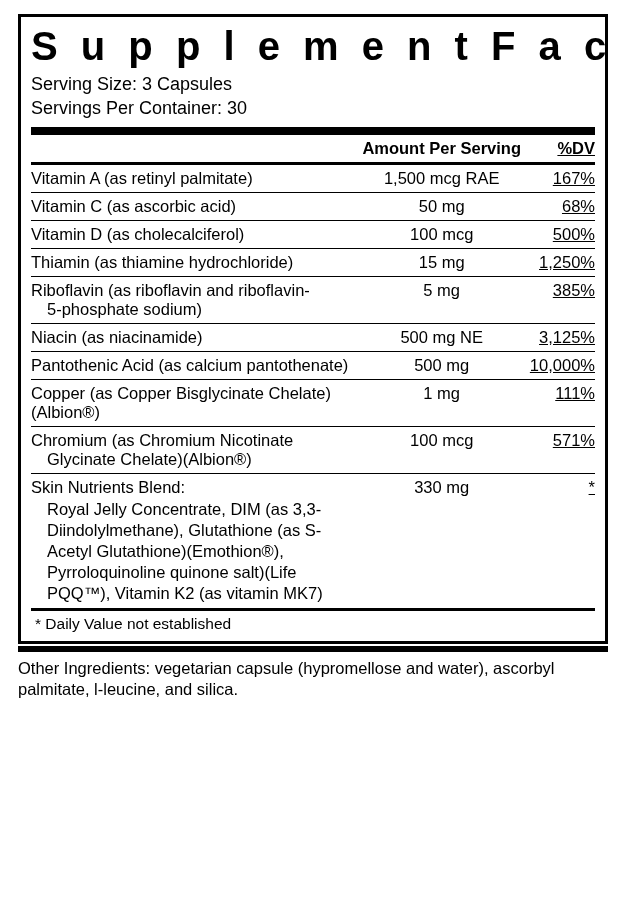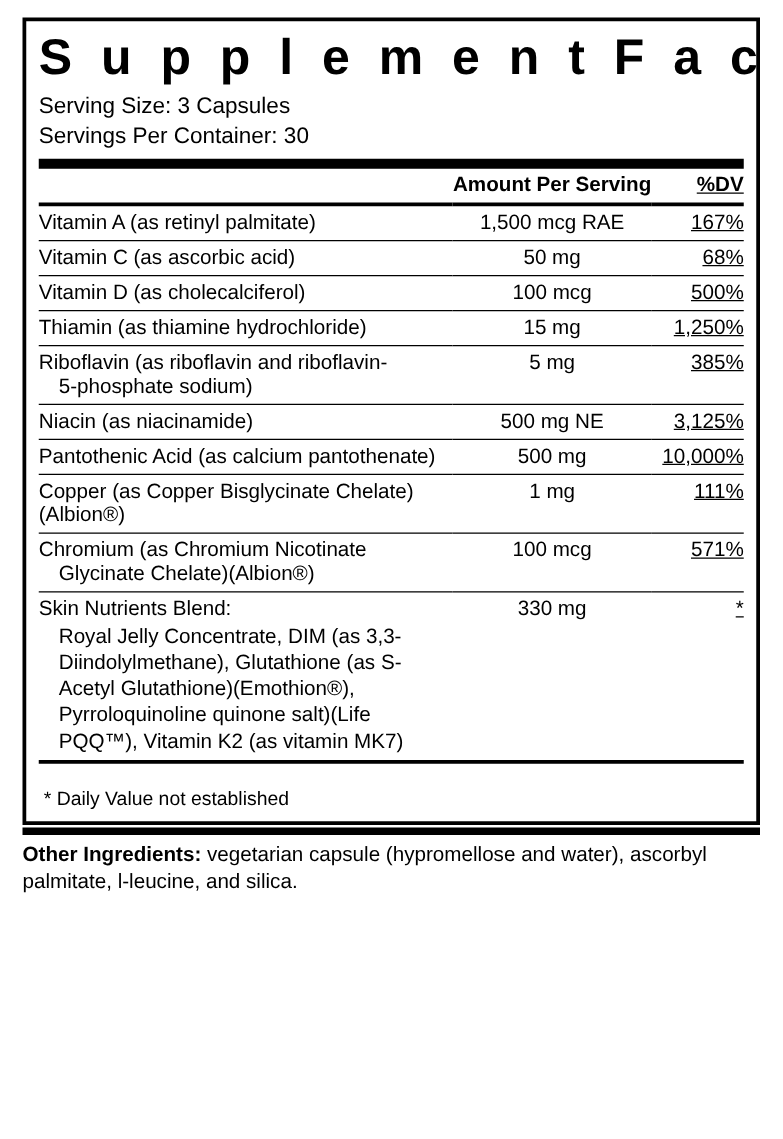--- a/index.html
+++ b/index.html
@@ -88,32 +88,32 @@
     font-weight: normal;
   }
   .blend-desc {
     display: block;
     padding-left: 16px;
     padding-top: 2px;
     line-height: 1.28;
   }
   .footnote {
     font-size: 15.5px;
-    padding: 20px 0 2px 4px;
+    padding: 4px 0 2px 4px;
   }
   .bottom-rule {
     border-top: 6px solid #000;
     margin-top: 2px;
   }
   .other {
     font-size: 16.5px;
     line-height: 1.3;
     padding: 6px 0 0 0;
   }
-  .other b { font-weight: bold; }
+  .other b { font-weight: normal; }
   .star { text-align: right; padding-right: 22px; }
 </style>
 </head>
 <body>
 
 <div class="panel">
   <div class="outer-border">
 
     <div class="title">S u p p l e m e n t   F a c t s</div>
 

